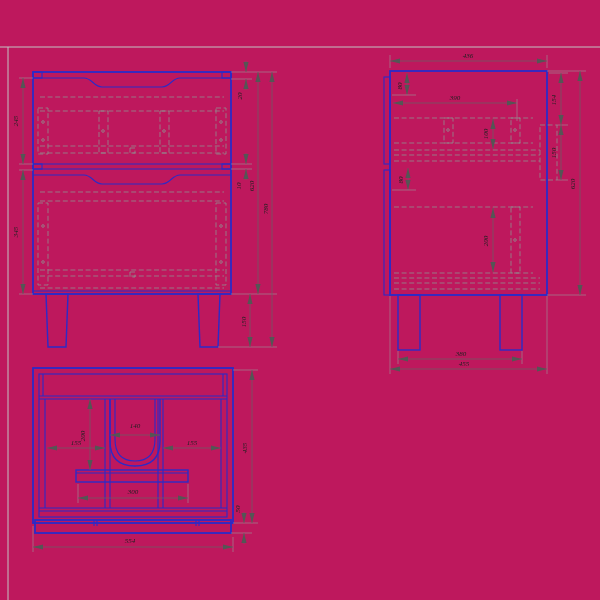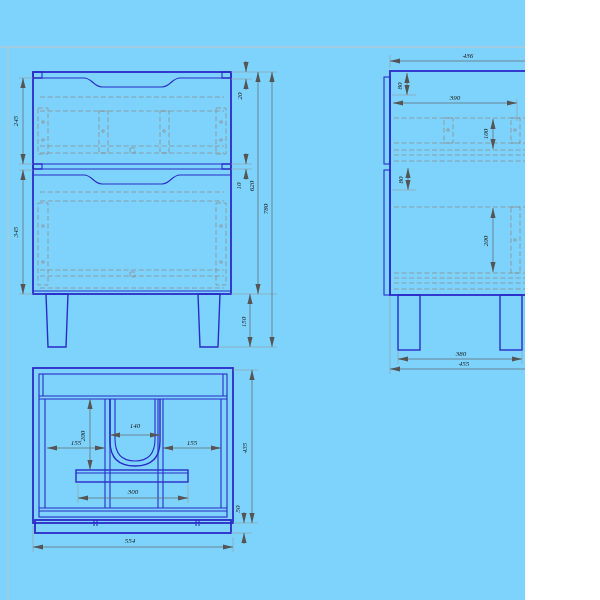--- a/index.html
+++ b/index.html
@@ -1,16 +1,16 @@
 <!DOCTYPE html>
 <html style="--blue: #2b2bc8; --hidden: #8f8f8f; --dim: #666666; --sheet: #c3c3c3;"><head>
 <meta charset="utf-8">
 <style>
   html,body{margin:0;padding:0;background:#ffffff;}
-  #stage{position:relative;width:525px;height:600px;background:#7dd3fc;overflow:hidden;}
+  #stage{position:relative;width:600px;height:600px;background:#be185d;overflow:hidden;}
   svg{display:block;}
   
   .b2{stroke:var(--blue,#2b2bc8);stroke-width:1.8;fill:none;}
   .b1{stroke:var(--blue,#2b2bc8);stroke-width:1.1;fill:none;}
   .b1h{stroke:var(--blue,#2b2bc8);stroke-width:1.4;fill:none;}
   
   .hid line,.hid rect{stroke:var(--hidden,#8f8f8f);stroke-width:0.8;fill:none;stroke-dasharray:5 2.6;}
   .hid circle{stroke:var(--hidden,#8f8f8f);stroke-width:0.8;fill:none;}
   
   .dln{stroke:var(--dim,#666);stroke-width:0.7;fill:none;marker-start:url(#as);marker-end:url(#ae);}

